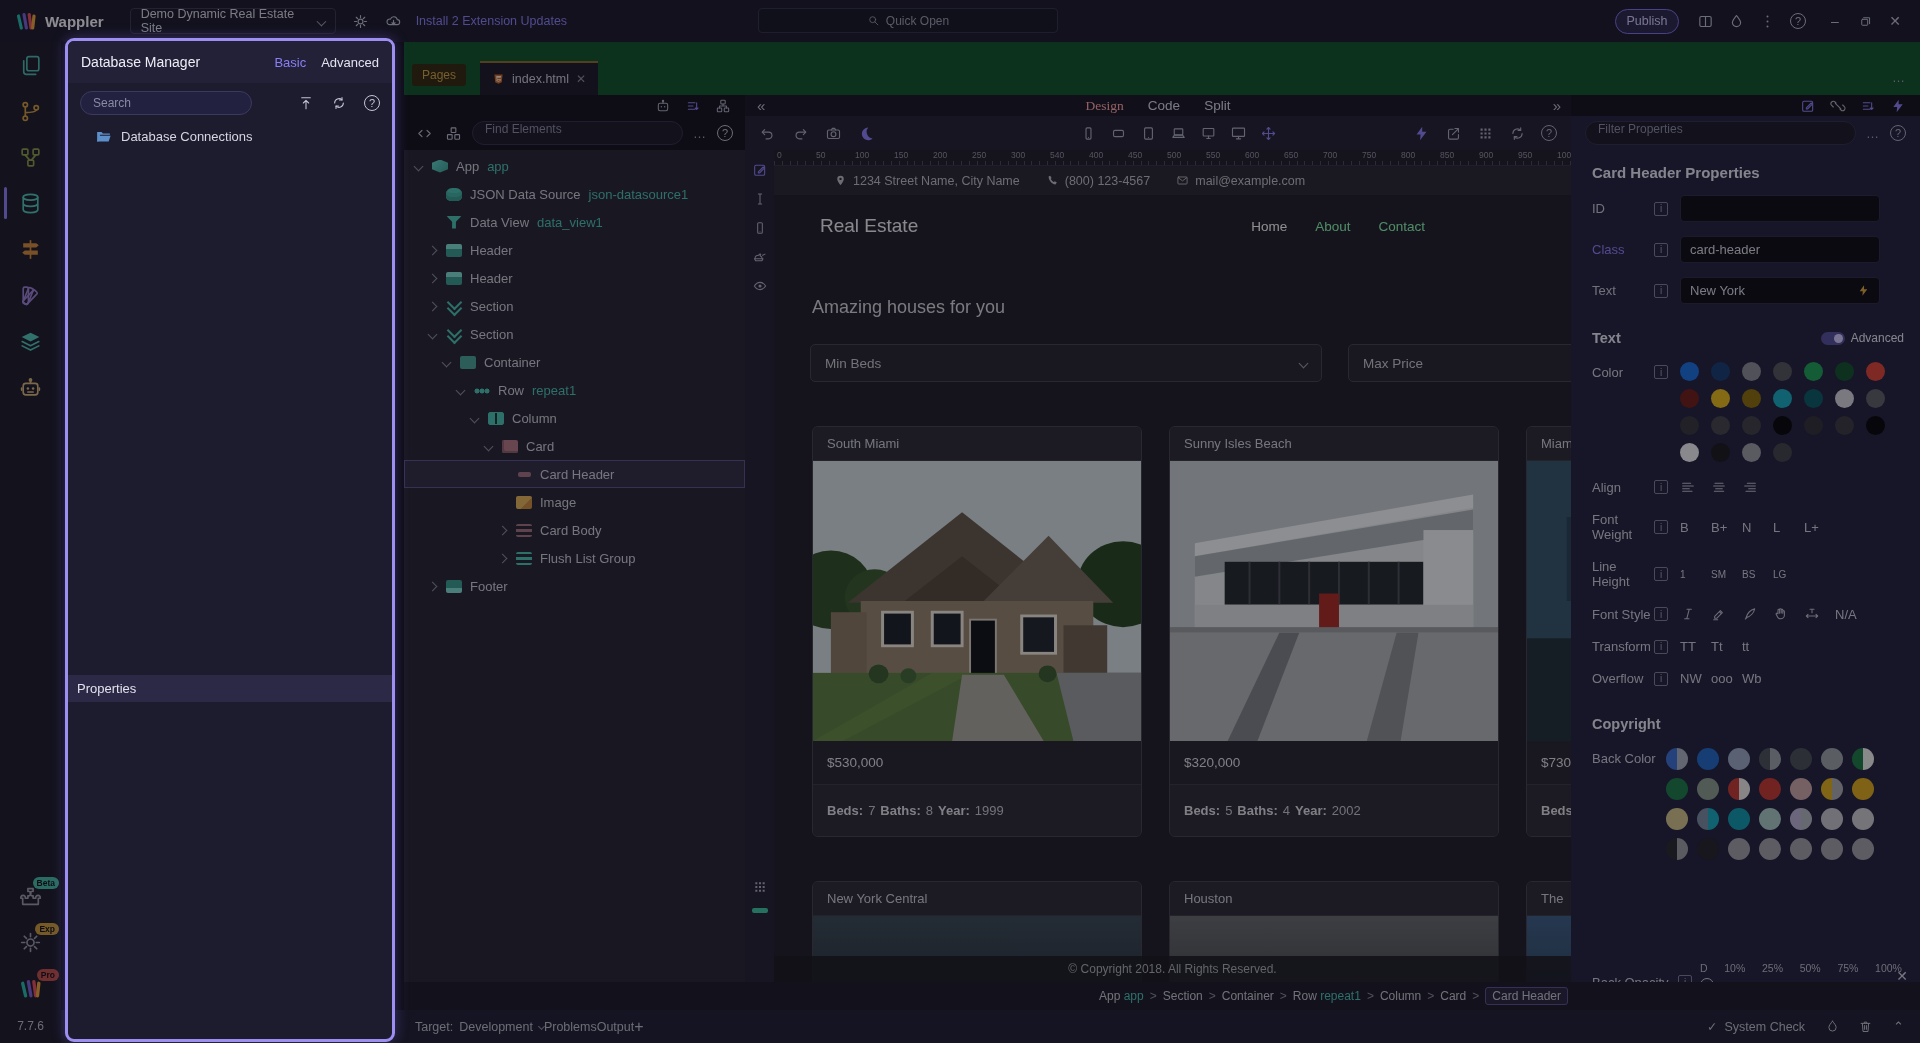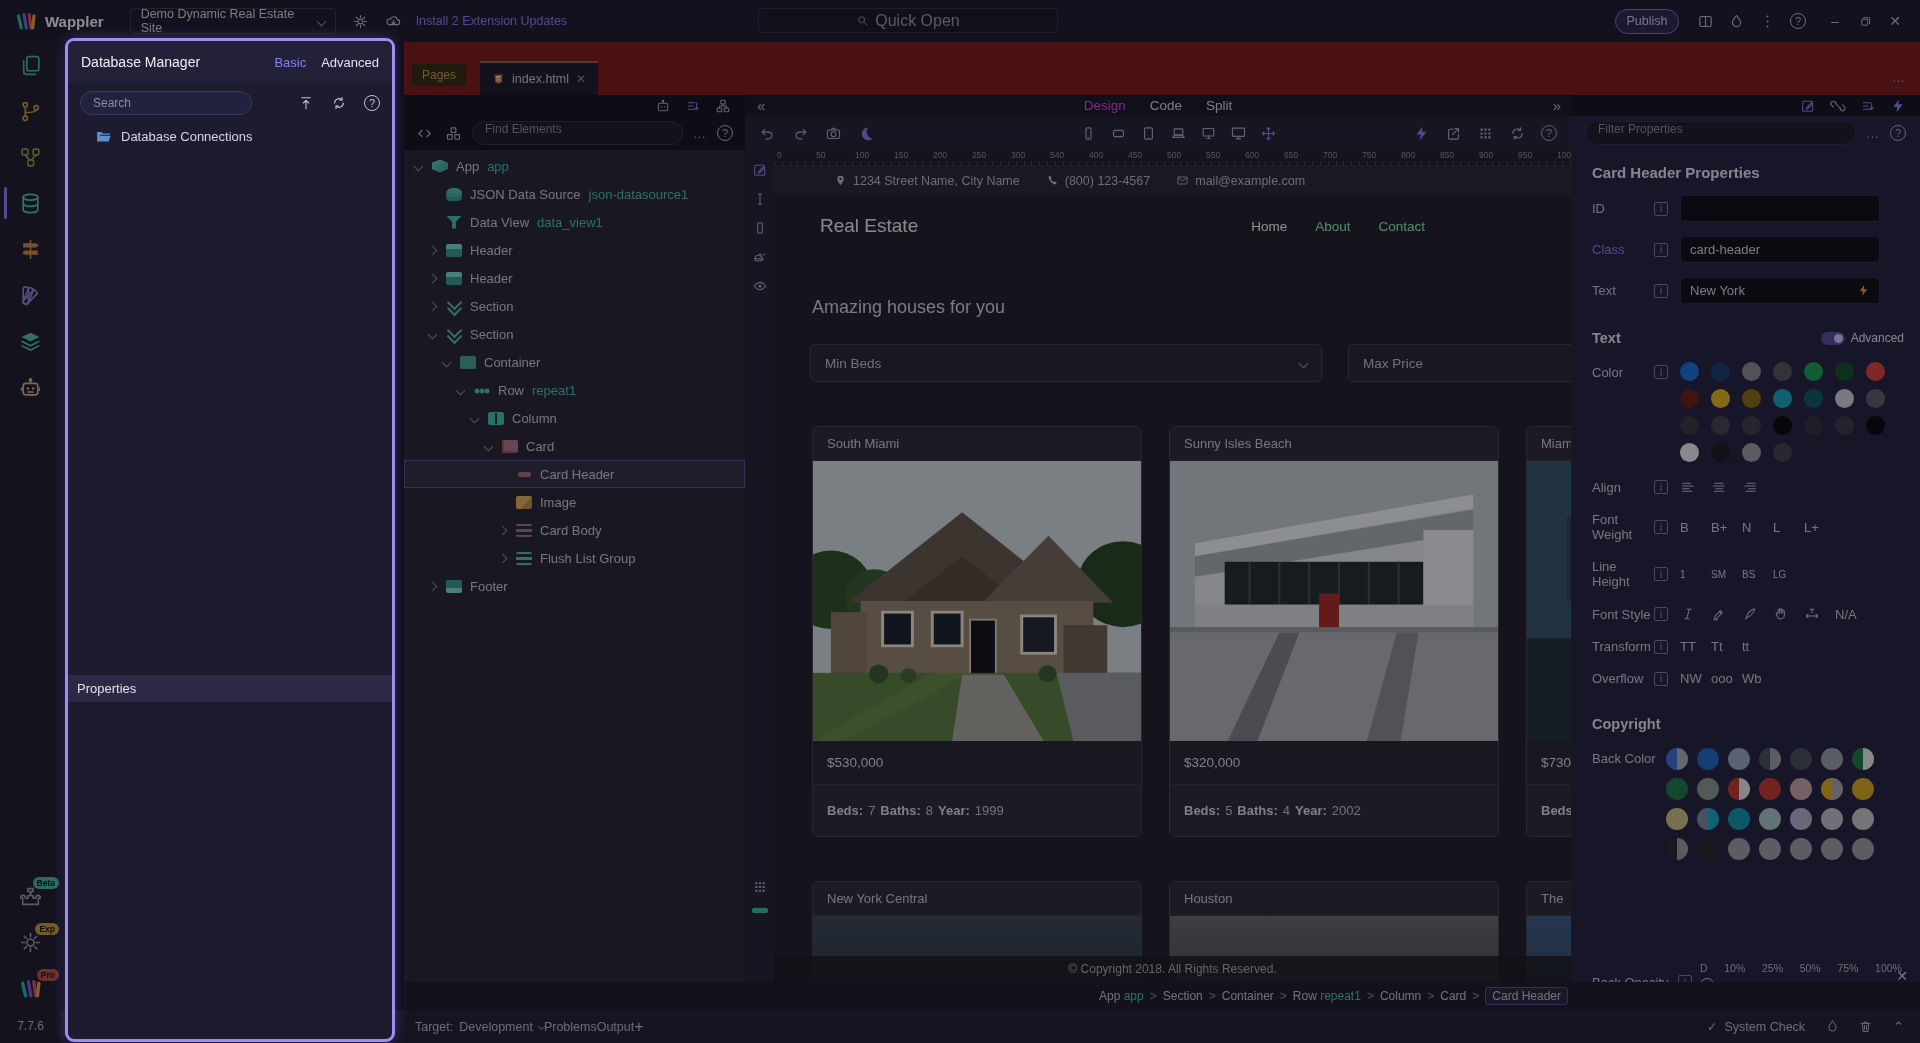--- a/index.html
+++ b/index.html
@@ -18,21 +18,21 @@
 
   
   .titlebar{position:absolute;left:0;top:0;width:1920px;height:42px;background:#1e1d2d;display:flex;align-items:center;z-index:10;}
   .logo-wrap{display:flex;align-items:center;gap:7px;margin-left:14px;}
   .logo-wrap .svgi{width:24px;height:24px;}
   .app-name{font-size:15px;font-weight:bold;color:#f0f0f6;}
   .proj-select{margin-left:26px;width:206px;height:26px;border:1px solid #3a3950;border-radius:4px;display:flex;align-items:center;padding:0 10px;color:#d2d2de;font-size:12.5px;gap:8px;}
   .proj-select .chev{margin-left:auto;color:#9a9ab0;}
   .tb-ic{color:#b9b9cc;margin-left:16px;display:inline-flex;}
   .updates-link{margin-left:14px;color:#8a7ff2;font-size:12.5px;}
-  .quickopen{position:absolute;left:758px;top:8px;width:300px;height:25px;border:1px solid #34334a;border-radius:4px;display:flex;align-items:center;justify-content:center;gap:6px;color:#9a9aac;font-size:16px;background:#1b1a29;}
+  .quickopen{position:absolute;left:758px;top:8px;width:300px;height:25px;border:1px solid #34334a;border-radius:4px;display:flex;align-items:center;justify-content:center;gap:6px;color:#9a9aac;font-size:12px;background:#1b1a29;}
   .quickopen .svgi{width:13px;height:13px;}
   .title-right{position:absolute;right:0;top:0;height:42px;display:flex;align-items:center;padding-right:10px;gap:0;}
   .publish-btn{width:64px;height:25px;border:1px solid #7c6fe0;border-radius:13px;background:rgba(104,92,190,.22);color:#cfc7f5;font-size:12.5px;display:flex;align-items:center;justify-content:center;margin-right:18px;}
   .win-ic{width:30px;height:30px;display:inline-flex;align-items:center;justify-content:center;color:#b9b9cc;font-size:14px;}
   .win-ic .svgi{width:15px;height:15px;}
 
   
   .rail{position:absolute;left:0;top:42px;width:61px;height:1001px;background:#201e2e;display:flex;flex-direction:column;align-items:center;z-index:5;}
   .rail-item{position:relative;width:61px;height:46px;display:flex;align-items:center;justify-content:center;}
   .rail-item .svgi{width:25px;height:25px;}
@@ -41,36 +41,36 @@
   .badge{position:absolute;right:2px;top:4px;font-size:8.5px;padding:1px 4px;border-radius:6px;color:#15141f;font-weight:bold;}
   .version{color:#b9b9c4;font-size:12px;margin:8px 0 10px;}
   .ric-pages{color:#4fb3a9}.ric-git{color:#c99a3f}.ric-workflows{color:#8a9a4a}.ric-database{color:#52c1b6}
   .ric-routes{color:#d08a3e}.ric-styles{color:#9a7fd0}.ric-layers{color:#52c1b6}.ric-ai-assistant{color:#d2b27a}
   .ric-extensions,.ric-experimental{color:#9a9aa8}
 
   
   .dockcol{position:absolute;left:61px;top:42px;width:343px;height:1001px;background:#15131f;}
 
   
-  .tabsbar{position:absolute;left:404px;top:42px;width:1516px;height:53px;background:#7f1d1d;display:flex;align-items:flex-end;}
+  .tabsbar{position:absolute;left:404px;top:42px;width:1516px;height:53px;background:#14532d;display:flex;align-items:flex-end;}
   .pages-tab{margin:0 0 9px 8px;height:22px;padding:0 10px;border-radius:3px;background:#342a14;color:#c9a24a;font-size:12px;display:flex;align-items:center;}
   .file-tab{margin-left:14px;height:34px;padding:0 12px;background:#1f1d2b;border-top:2px solid #8a6d2f;display:flex;align-items:center;gap:7px;color:#c6c6d2;font-size:12.5px;}
   .file-tab .close-x{color:#8a8a98;font-size:12px;}
   .tabsbar .dots3{margin-left:auto;margin-right:14px;margin-bottom:10px;}
 
   
   .panelhead{position:absolute;left:404px;top:95px;width:1516px;height:21px;display:flex;}
   .ph-tree{width:341px;display:flex;align-items:center;justify-content:flex-end;gap:14px;padding-right:14px;color:#a9a9bc;}
   .ph-tree .svgi{width:16px;height:16px;}
   .ph-canvas{width:826px;display:flex;align-items:center;color:#b9b9cc;background:#1c1b28;position:relative;}
   .ph-canvas .collapse{margin-left:12px;font-size:15px;color:#b9b9cc;}
   .ph-canvas .expand{margin-left:auto;margin-right:10px;font-size:15px;color:#b9b9cc;}
   .mode-group{position:absolute;left:50%;transform:translateX(-50%);display:flex;gap:24px;font-size:13.5px;}
   .mode{color:#d2d2de;}
-  .mode.active{color:#d946ef;}
+  .mode.active{color:#fca5a5;font-family:Liberation Serif, serif;}
   .ph-right{flex:1;display:flex;align-items:center;justify-content:flex-end;gap:14px;padding-right:14px;color:#a9a9bc;}
   .ph-right .svgi{width:16px;height:16px;}
   .purple{color:#8a7ff2 !important;}
 
   
   .toolrow{position:absolute;left:404px;top:116px;width:1516px;height:34px;display:flex;}
   .tr-tree{width:341px;display:flex;align-items:center;gap:10px;padding:0 12px;color:#b9b9cc;}
   .find-input,.filter-input{flex:1;height:24px;border:1px solid #34334c;border-radius:12px;background:#1e1c2b;color:#8a8aa0;font-size:12px;padding:0 12px;min-width:40px;}
   .tr-canvas{width:826px;display:flex;align-items:center;gap:16px;padding:0 14px;background:#252334;color:#a9a9bc;}
   .tr-canvas .devices{display:flex;gap:13px;margin-left:auto;}

